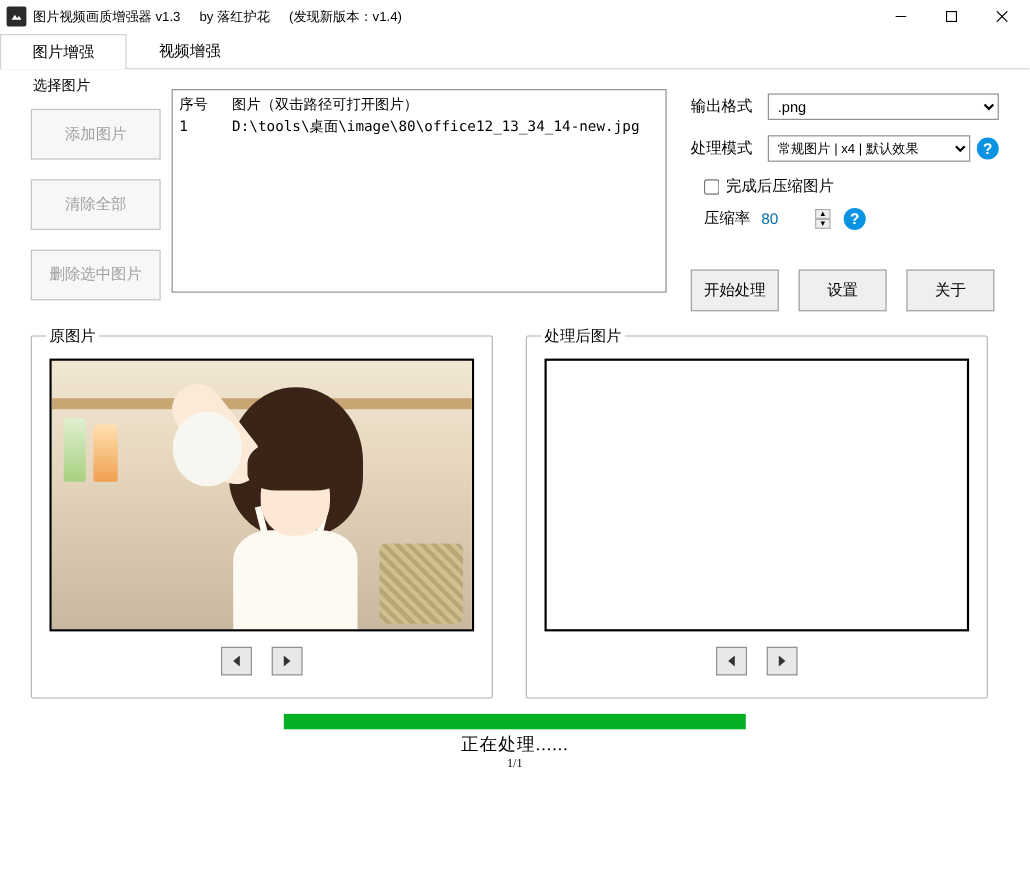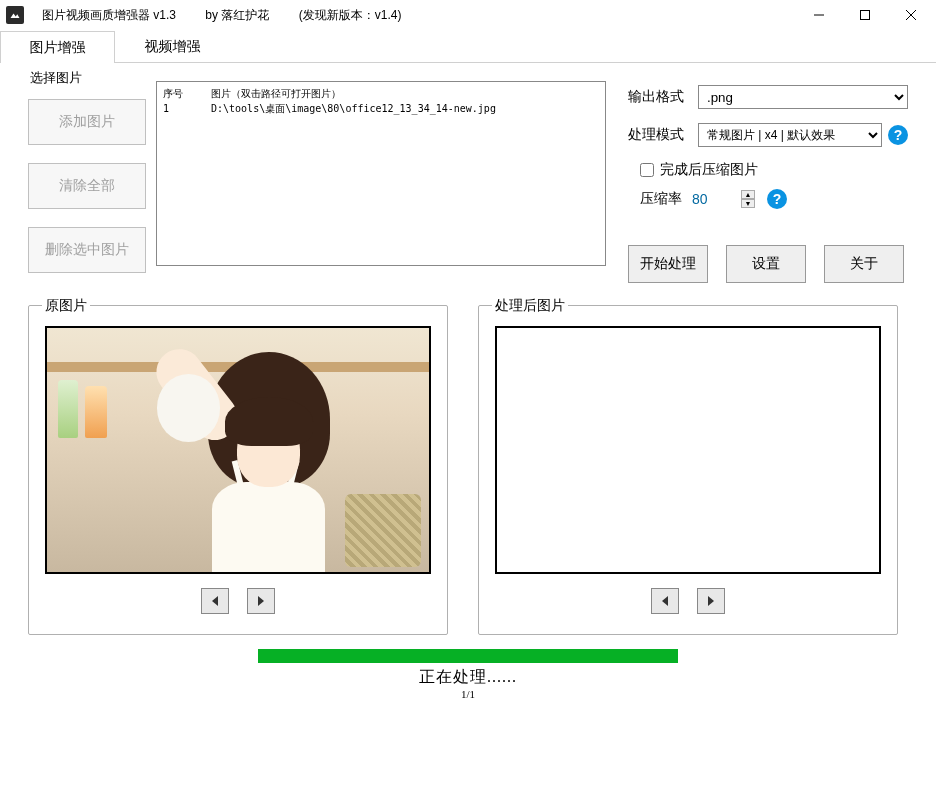--- a/index.html
+++ b/index.html
@@ -2,34 +2,34 @@
 <html><head>
 <meta charset="utf-8">
 <style>
 * { box-sizing: border-box; margin: 0; padding: 0; }
 body { font-family: "Microsoft YaHei", "SimSun", sans-serif; font-size: 13px; background: #fff; color: #000; }
 .window { width: 936px; height: 790px; background: #fff; position: relative; }
 .titlebar { height: 30px; display: flex; align-items: center; padding: 0 2px 0 6px; background: #fff; }
 .titlebar-icon { width: 18px; height: 18px; background: #2b2b2b; border-radius: 2px; display: flex; align-items: center; justify-content: center; margin-right: 6px; }
 .titlebar-icon svg { width: 12px; height: 12px; }
 .titlebar-text { flex: 0 0 auto; font-size: 12px; }
-.titlebar-text span { margin-right: 14px; margin-left: 12px; }
+.titlebar-text span { margin-right: 14px; }
 .titlebar-spacer { flex: 1; }
 .win-controls { display: flex; }
 .win-btn { width: 46px; height: 30px; display: flex; align-items: center; justify-content: center; cursor: pointer; }
 .tabs { display: flex; border-bottom: 1px solid #d0d0d0; }
 .tab { width: 115px; height: 32px; display: flex; align-items: center; justify-content: center; border: 1px solid transparent; border-bottom: none; cursor: pointer; font-size: 14px; }
 .tab.active { border-color: #d0d0d0; background: #fff; position: relative; top: 1px; }
 .content { position: relative; padding: 14px 28px 0 28px; height: calc(100% - 62px); }
 .select-group { position: relative; }
 .select-group-label { position: absolute; top: -8px; left: 0; background: #fff; padding: 0 2px; z-index: 1; }
 .left-col { display: flex; gap: 10px; }
 .btn-col { display: flex; flex-direction: column; gap: 18px; margin-top: 22px; }
 .big-btn { width: 118px; height: 46px; border: 1px solid #c0c0c0; background: #f7f7f7; color: #a0a0a0; cursor: pointer; font-size: 14px; font-family: inherit; }
-.file-table { width: 450px; height: 185px; border: 1px solid #888; margin-top: 4px; overflow: auto; font-family: "Consolas", "SimSun", monospace; font-size: 10px; line-height: 1.5; padding: 4px 6px; }
+.file-table { width: 450px; height: 185px; border: 1px solid #888; margin-top: 4px; overflow: auto; font-family: "Consolas", "SimSun", monospace; font-size: 13px; line-height: 1.5; padding: 4px 6px; }
 .file-table-header { display: flex; }
 .col-idx { width: 48px; }
 .col-path { flex: 1; }
 .file-row { display: flex; cursor: pointer; }
 .right-col { position: absolute; top: 22px; right: 28px; width: 280px; }
 .form-row { display: flex; align-items: center; margin-bottom: 14px; }
 .form-label { width: 70px; font-size: 14px; }
 .select { flex: 1; height: 24px; border: 1px solid #888; font-family: inherit; background: #fff; padding: 1px 4px; }
 .select.small { font-size: 12px; }
 .help-icon { width: 20px; height: 20px; border-radius: 50%; background: #0a93e2; color: #fff; display: flex; align-items: center; justify-content: center; font-weight: bold; margin-left: 6px; cursor: pointer; font-size: 14px; flex-shrink: 0; }

